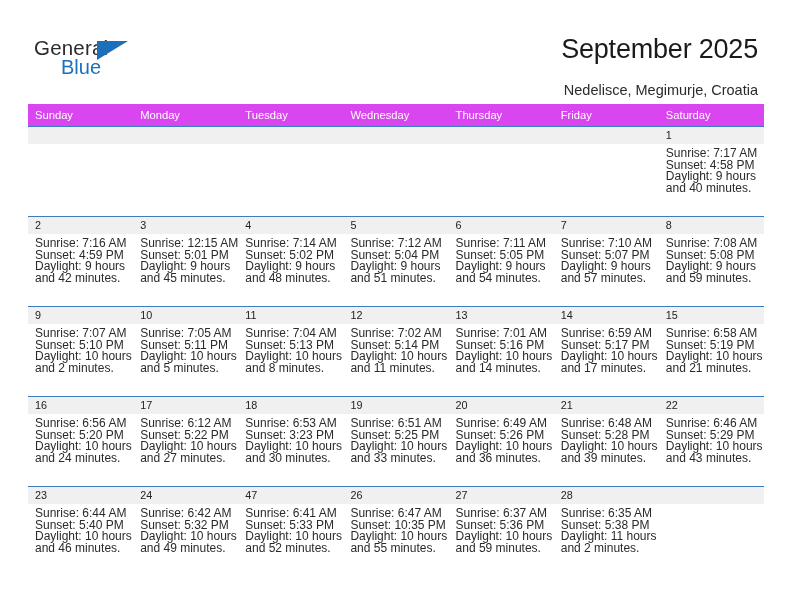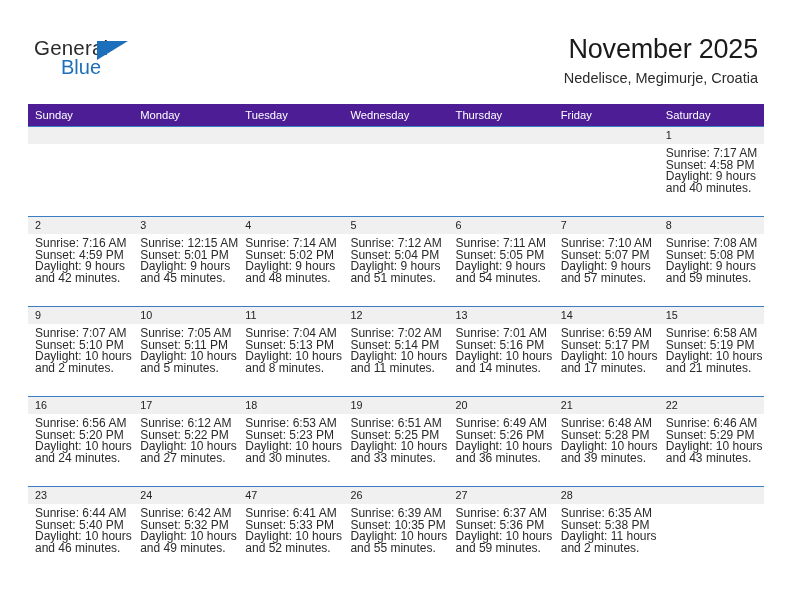--- a/index.html
+++ b/index.html
@@ -67,37 +67,37 @@
     width: 460px;
   }
   .cal-title {
     font-size: 27px;
     font-weight: normal;
     color: #1a1a1a;
     line-height: 1.12;
     letter-spacing: -0.2px;
   }
   .cal-sub {
-    margin-top: 6px;
+    margin-top: 18px;
     font-size: 14.5px;
     color: #2b2b2b;
     font-weight: normal;
   }
 
   
   .calendar {
     position: absolute;
     left: 28px;
     top: 104px;
     width: 736px;
     border-collapse: collapse;
     table-layout: fixed;
   }
   .calendar th {
-    background: #4c1d95;
+    background: #d946ef;
     color: #ffffff;
     font-size: 11.2px;
     font-weight: normal;
     text-align: left;
     padding: 5px 0 5px 7px;
     height: 21px;
     border: none;
   }
   .calendar td {
     vertical-align: top;
@@ -132,21 +132,21 @@
 
 <div class="page">
 
   <div class="header">
     <div class="logo">
       <span class="logo-general">General</span>
       <span class="logo-triangle"></span>
       <span class="logo-blue">Blue</span>
     </div>
     <div class="title-block">
-      <div class="cal-title">November 2025</div>
+      <div class="cal-title">September 2025</div>
       <div class="cal-sub">Nedelisce, Megimurje, Croatia</div>
     </div>
   </div>
 
   <table class="calendar">
     <thead>
       <tr>
         <th>Sunday</th>
         <th>Monday</th>
         <th>Tuesday</th>
@@ -368,21 +368,21 @@
               <div>Sunrise: 6:12 AM</div>
               <div>Sunset: 5:22 PM</div>
               <div>Daylight: 10 hours</div>
               <div>and 27 minutes.</div>
             </div>
           </td>
           <td>
             <div class="daynum">18</div>
             <div class="cellbody cell-inner">
               <div>Sunrise: 6:53 AM</div>
-              <div>Sunset: 5:23 PM</div>
+              <div>Sunset: 3:23 PM</div>
               <div>Daylight: 10 hours</div>
               <div>and 30 minutes.</div>
             </div>
           </td>
           <td>
             <div class="daynum">19</div>
             <div class="cellbody cell-inner">
               <div>Sunrise: 6:51 AM</div>
               <div>Sunset: 5:25 PM</div>
               <div>Daylight: 10 hours</div>
@@ -441,21 +441,21 @@
             <div class="cellbody cell-inner">
               <div>Sunrise: 6:41 AM</div>
               <div>Sunset: 5:33 PM</div>
               <div>Daylight: 10 hours</div>
               <div>and 52 minutes.</div>
             </div>
           </td>
           <td>
             <div class="daynum">26</div>
             <div class="cellbody cell-inner">
-              <div>Sunrise: 6:39 AM</div>
+              <div>Sunrise: 6:47 AM</div>
               <div>Sunset: 10:35 PM</div>
               <div>Daylight: 10 hours</div>
               <div>and 55 minutes.</div>
             </div>
           </td>
           <td>
             <div class="daynum">27</div>
             <div class="cellbody cell-inner">
               <div>Sunrise: 6:37 AM</div>
               <div>Sunset: 5:36 PM</div>

